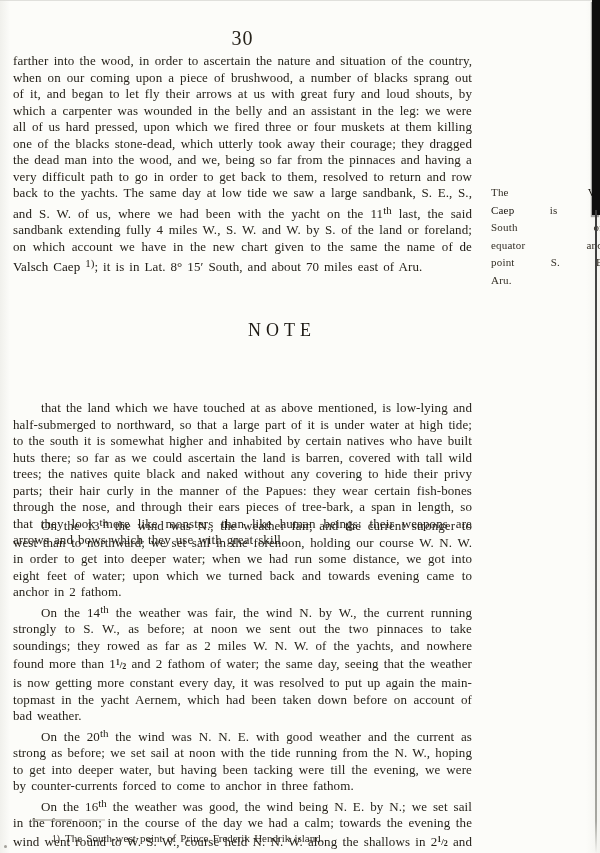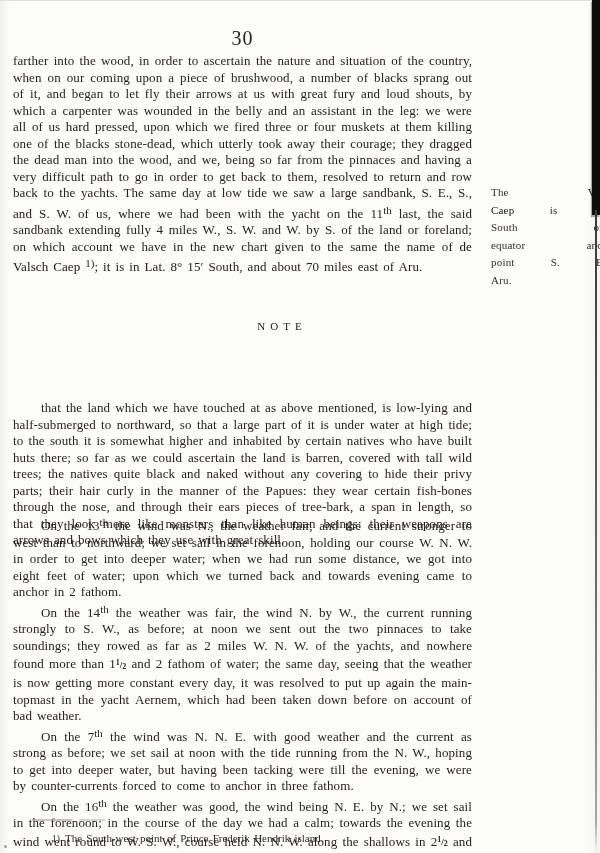--- a/index.html
+++ b/index.html
@@ -26,21 +26,21 @@
   .para{
     margin:0;
     font-size:13px;line-height:16.5px;
     text-align:justify;
     word-spacing:1.6px;letter-spacing:.1px;
   }
   .indent{text-indent:28px;margin-top:48px;}
   .para1{top:53px;}
   .note-heading{
     position:absolute;top:320px;left:132px;width:300px;
-    text-align:center;font-size:11px;letter-spacing:5px;
+    text-align:center;font-size:18px;letter-spacing:5px;
     color:#1e1a14;
   }
   .note-body{top:352px;}
   .diary{top:514px;}
   .diary p{margin:0;}
   .b{font-weight:normal;color:#17130d;}
   .sup{font-size:11px;vertical-align:4px;letter-spacing:0;word-spacing:0;}
   .frac{font-size:9px;letter-spacing:0;word-spacing:0;white-space:nowrap;font-weight:bold;}
   .frac sup{font-size:8px;vertical-align:3.5px;}
   .frac sub{font-size:8px;vertical-align:-1px;}
@@ -114,21 +114,21 @@
       </div>
     </div>
 
   <div class="note-heading">NOTE</div>
 
   <p class="para col note-body indent"><span>that the land which we have touched at as above mentioned, is low-lying and half-submerged to northward, so that a large part of it is under water at high tide; to the south it is somewhat higher and inhabited by certain natives who have built huts there; so far as we could ascertain the land is barren, covered with tall wild trees; the natives quite black and naked without any covering to hide their privy parts; their hair curly in the manner of the Papues: they wear certain fish-bones through the nose, and through their ears pieces of tree-bark, a span in length, so that they look more like monsters than like human beings: their weapons are arrows and bows which they use with great skill.</span></p>
 
   <div class="col diary">
       <p class="para indent"><span>On the 13</span><span class="sup">th</span><span> the wind was N., the weather fair, and the current stronger to west than to northward; we set sail in the forenoon, holding our course W. N. W. in order to get into deeper water; when we had run some distance, we got into eight feet of water; upon which we turned back and towards evening came to anchor in 2 fathom.</span></p>
       <p class="para indent"><span>On the 14</span><span class="sup">th</span><span> the weather was fair, the wind N. by W., the current running strongly to S. W., as before; at noon we sent out the two pinnaces to take soundings; they rowed as far as 2 miles W. N. W. of the yachts, and nowhere found more than 1</span><span class="frac"><sup>1</sup>/<sub>2</sub></span><span> and 2 fathom of water; the same day, seeing that the weather is now getting more constant every day, it was resolved to put up again the main-topmast in the yacht Aernem, which had been taken down before on account of bad weather.</span></p>
-      <p class="para indent"><span>On the 7</span><span class="sup">th</span><span> the wind was N. N. E. with good weather and the current as strong as before; we set sail at noon with the tide running from the N. W., hoping to get into deeper water, but having been tacking were till the evening, we were by counter-currents forced to come to anchor in three fathom.</span></p>
+      <p class="para indent"><span>On the 20</span><span class="sup">th</span><span> the wind was N. N. E. with good weather and the current as strong as before; we set sail at noon with the tide running from the N. W., hoping to get into deeper water, but having been tacking were till the evening, we were by counter-currents forced to come to anchor in three fathom.</span></p>
       <p class="para indent"><span>On the 16</span><span class="sup">th</span><span> the weather was good, the wind being N. E. by N.; we set sail in the forenoon; in the course of the day we had a calm; towards the evening the wind went round to W. S. W., course held N. N. W. along the shallows in 2</span><span class="frac"><sup>1</sup>/<sub>2</sub></span><span> and 2 fathom; in the evening we came to anchor in 3 fathom; we find that in these parts the currents</span></p>
     </div>
 
   <div class="fn-rule seg1"></div>
   <div class="fn-rule seg2"></div>
 
   <div class="footnote">
     <span class="fn-marker">1)</span><span>The South-west point of Prince Frederik Hendrik island.</span>
   </div>
 

